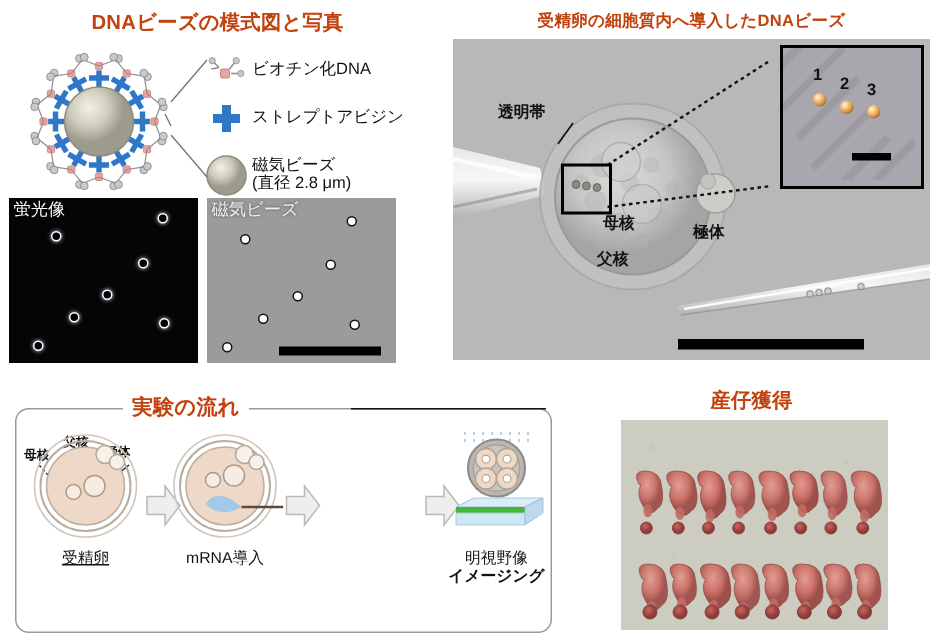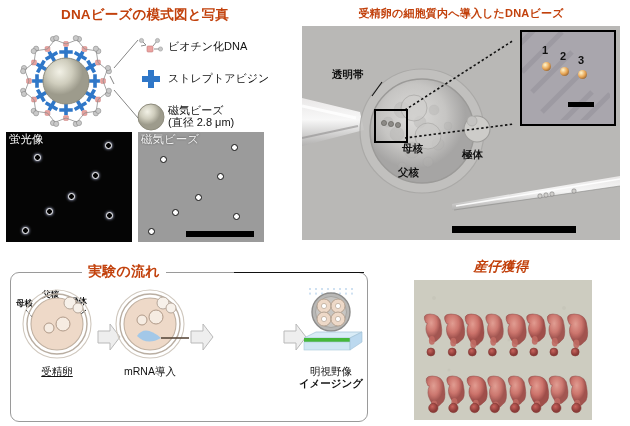--- a/index.html
+++ b/index.html
@@ -52,21 +52,21 @@
   #title-flow{position:absolute;left:78px;top:1px;background:#fff;padding:0 6px;
       font-size:14px;font-weight:bold;}
   .flow-rule{position:absolute;top:10px;height:1.4px;background:#111;}
   .stage{position:absolute;top:26px;width:78px;text-align:center;}
   .stage-cap{font-size:10.5px;margin-top:2px;color:#111;line-height:1.12;}
   .arrow{position:absolute;top:60px;}
   .nuc-lbl{position:absolute;font-size:8.5px;color:#111;font-weight:bold;}
 
   
   #panel-pups{left:372px;top:258px;width:258px;height:168px;}
-  #title-pups{left:0;top:0;width:258px;font-size:13.5px;font-style:italic;}
+  #title-pups{left:0;top:0;width:258px;font-size:13.5px;}
   #pups-photo{left:42px;top:22px;width:178px;height:140px;background:#cdccc0;
       overflow:hidden;}
 </style>
 </head>
 <body>
 
 <div class="abs" id="panel-schematic">
 
   <div class="abs ttl" id="title-schematic">DNAビーズの模式図と写真</div>
 

